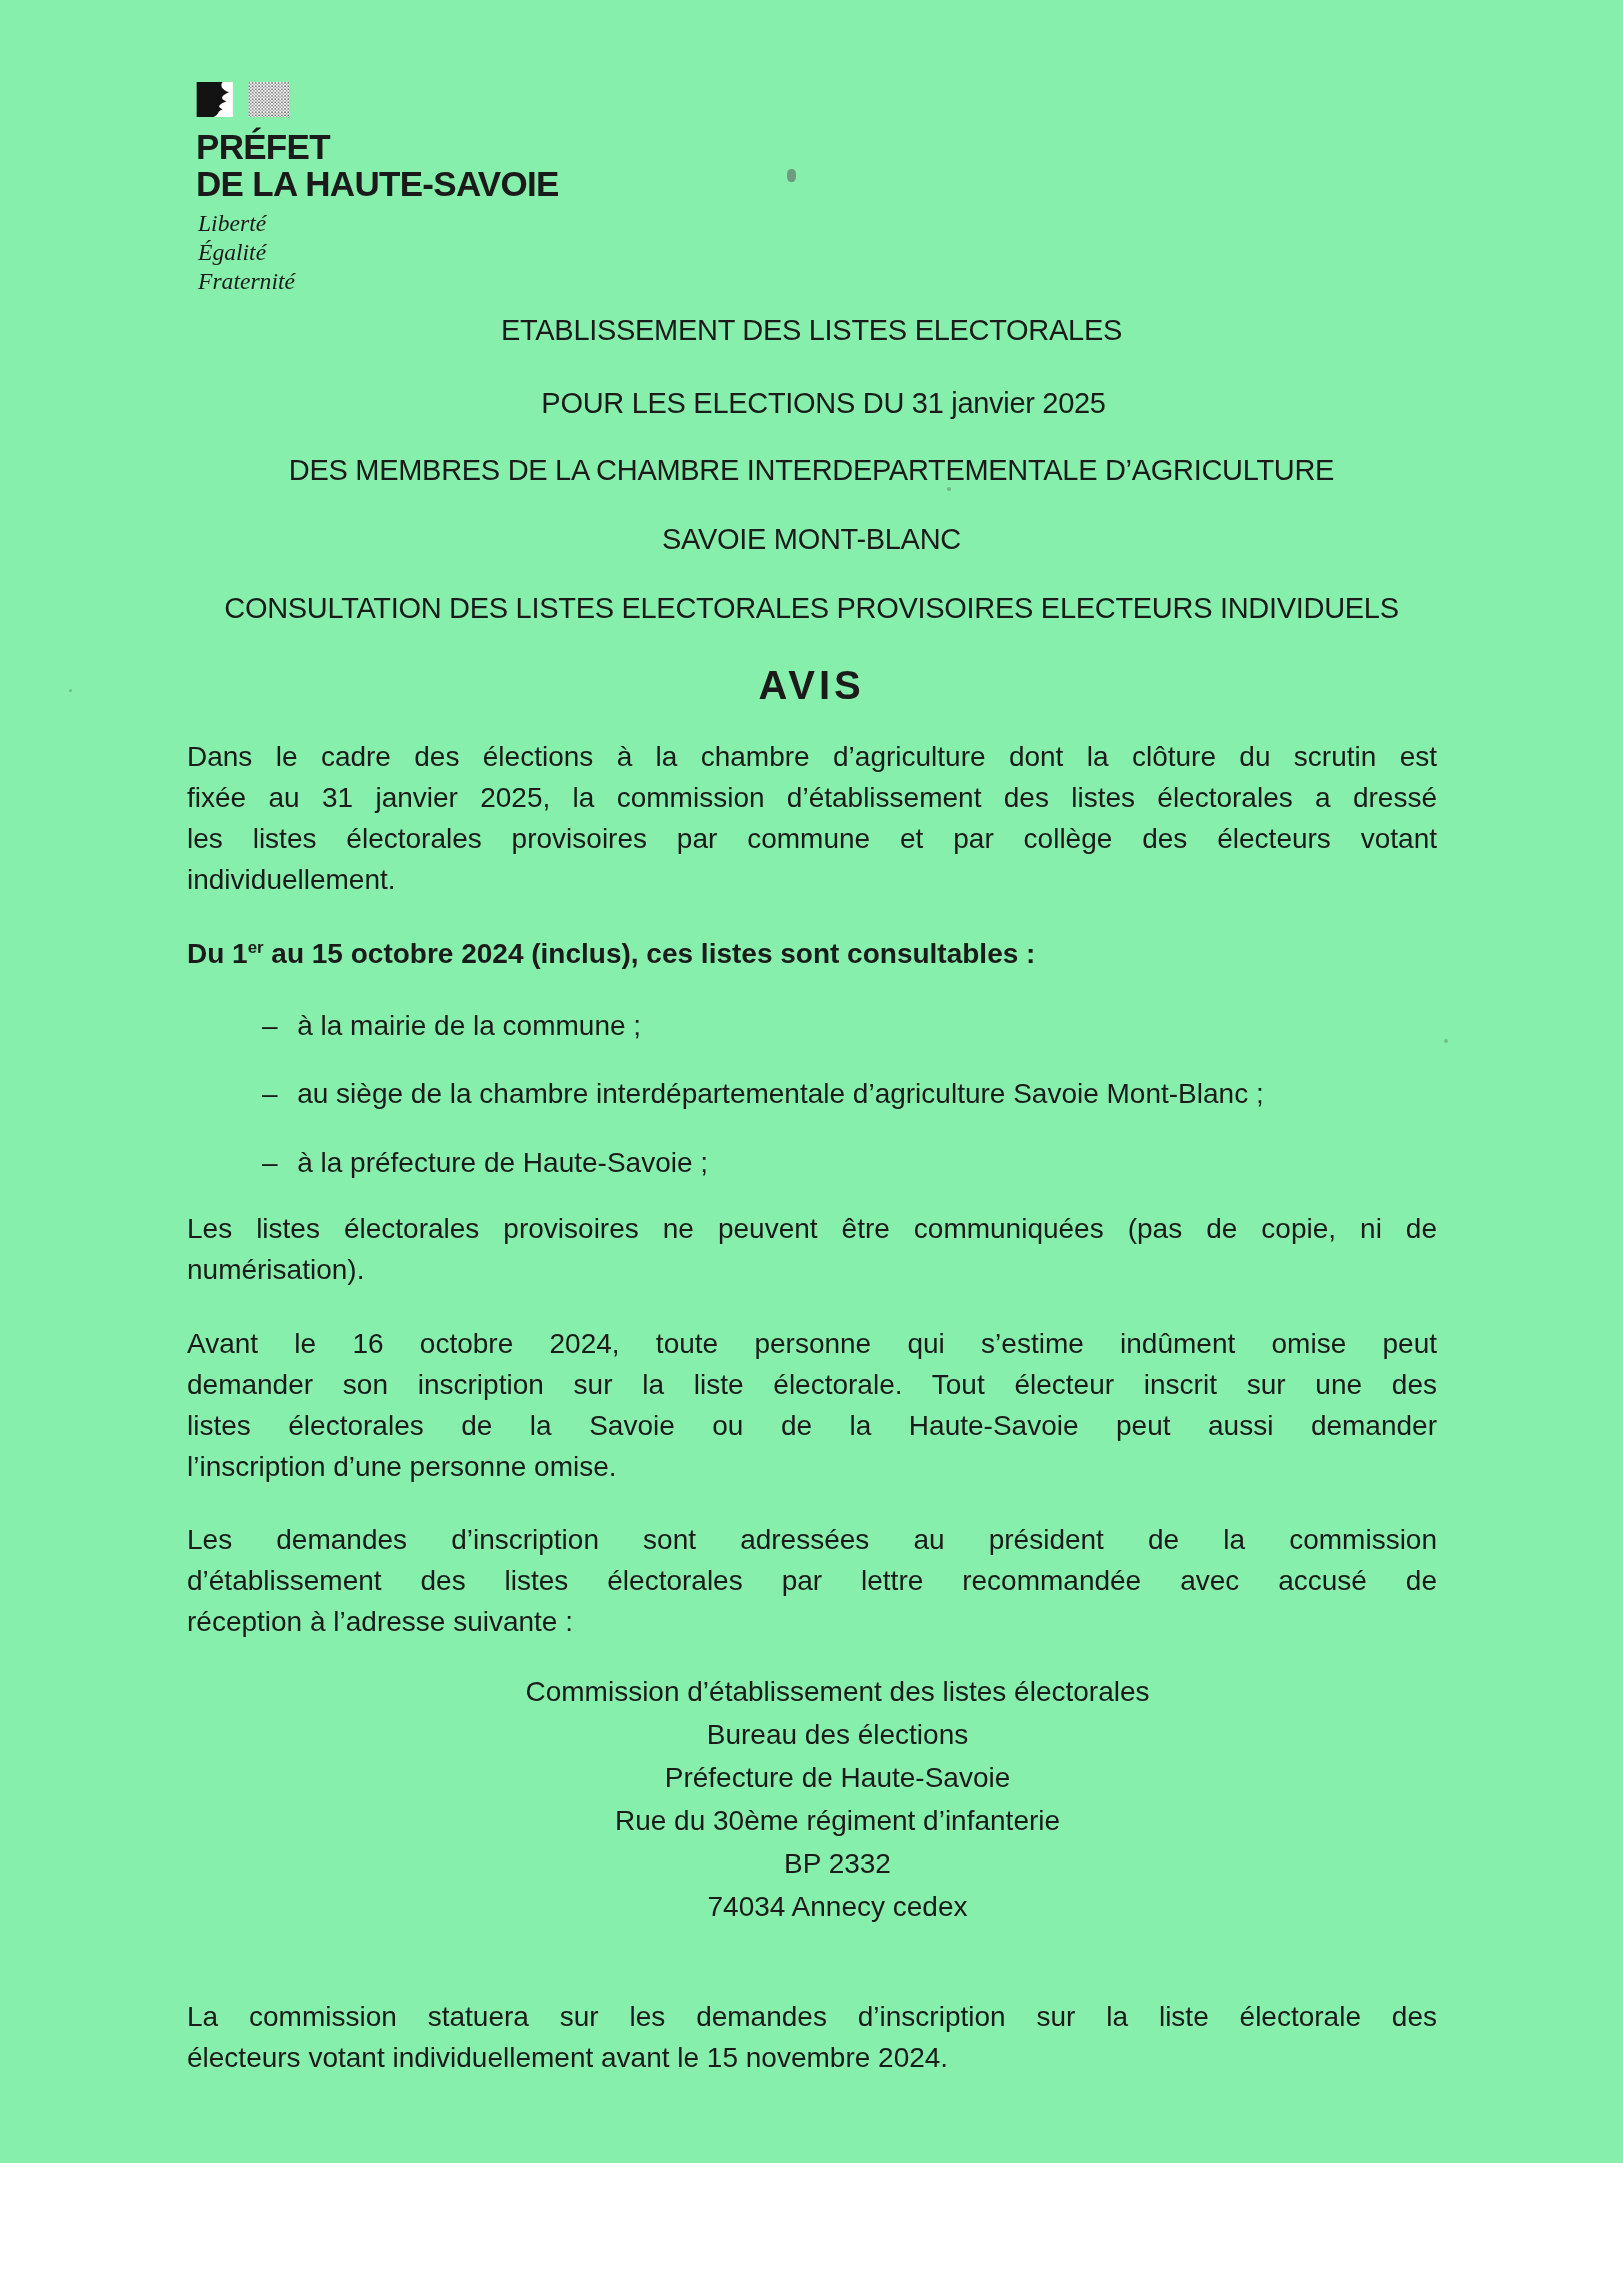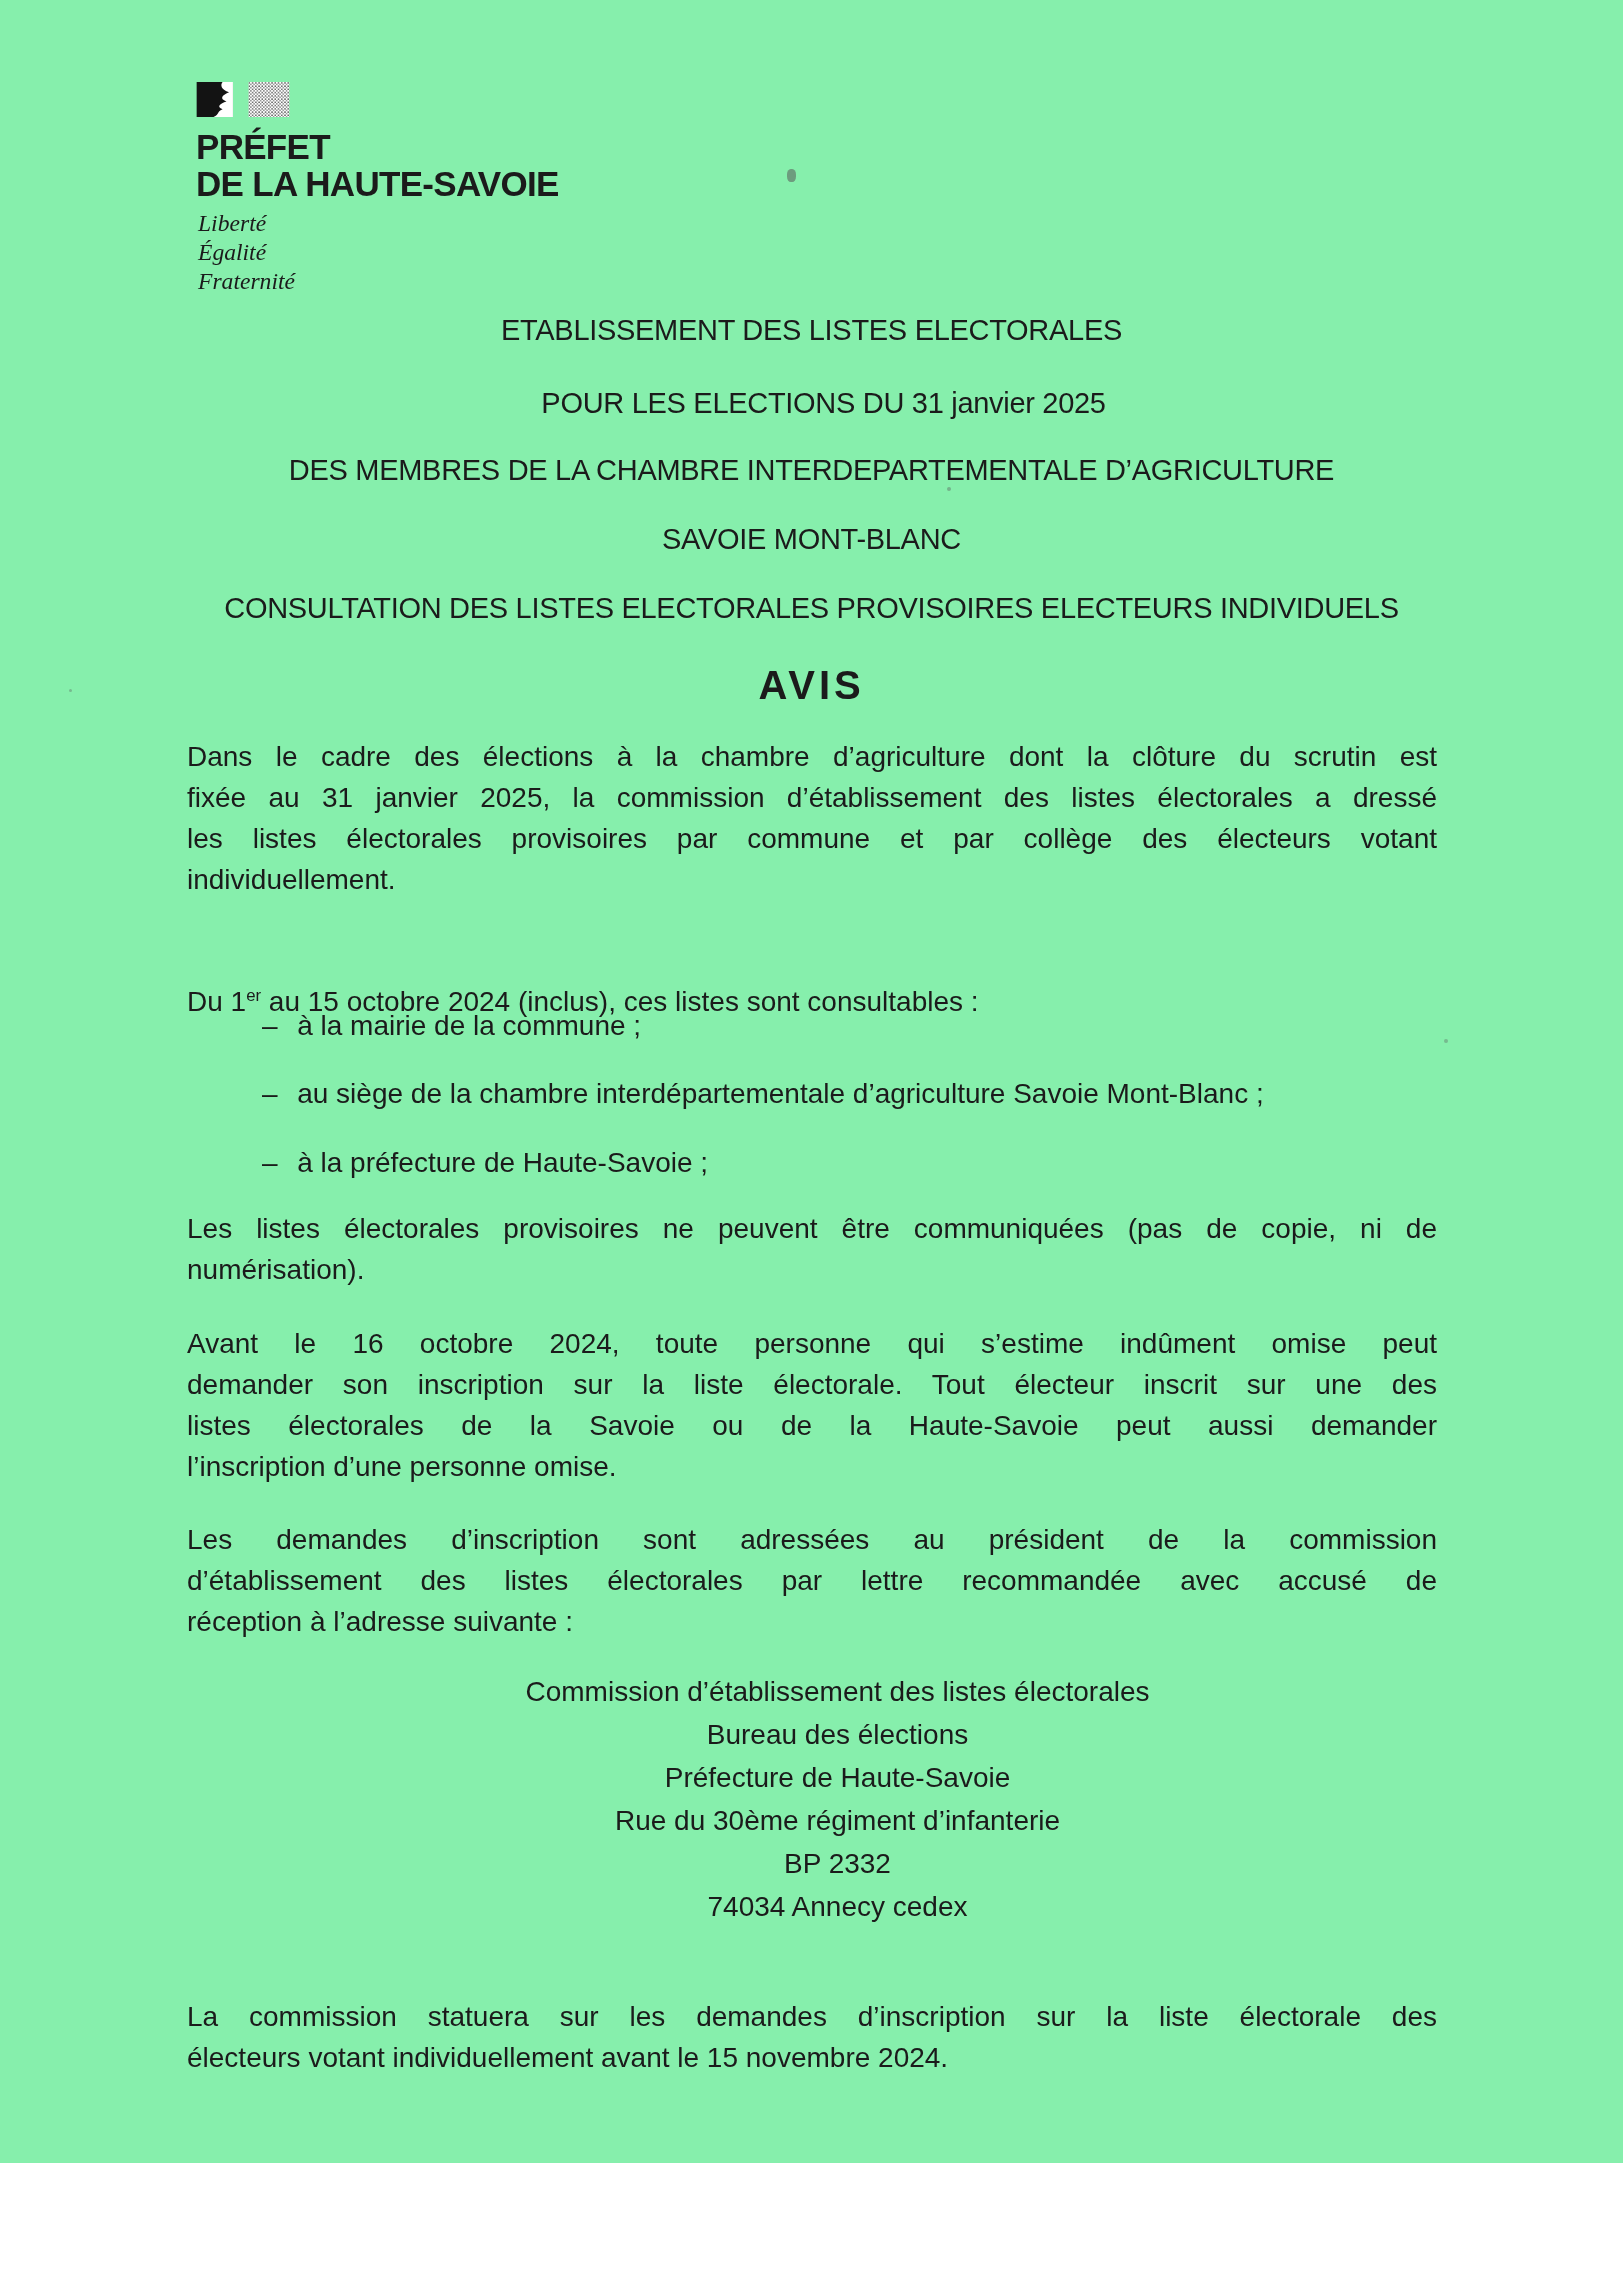--- a/index.html
+++ b/index.html
@@ -22,21 +22,21 @@
 
   
   .title-line{position:absolute;left:0;width:1623px;text-align:center;font-size:29px;letter-spacing:-0.3px;white-space:nowrap;}
   .t1{top:314px;} .t2{top:387px;padding-left:12px;} .t3{top:454px;} .t4{top:523px;} .t5{top:592px;}
   .avis{position:absolute;left:0;top:663px;width:1623px;text-align:center;font-size:40px;font-weight:bold;letter-spacing:3.9px;}
 
   
   .para{position:absolute;left:187px;width:1250px;font-size:28px;line-height:41px;}
   .jline{text-align:justify;text-align-last:justify;}
   .lline{text-align:left;}
-  .p1{top:736px;} .p2{top:981px;} .p3{top:1208px;} .p4{top:1323px;} .p5{top:1519px;} .p6{top:1996px;}
+  .p1{top:736px;} .p2{top:933px;font-weight:bold;} .p3{top:1208px;} .p4{top:1323px;} .p5{top:1519px;} .p6{top:1996px;}
   sup{font-size:60%;vertical-align:super;line-height:0;}
 
   .bullet{position:absolute;left:262px;width:1178px;font-size:28px;line-height:41px;white-space:nowrap;}
   .b1{top:1005px;} .b2{top:1073px;} .b3{top:1142px;}
   .bullet .marker{display:inline-block;margin-right:19.6px;}
 
   .addr{position:absolute;left:0;top:1670px;width:1623px;text-align:center;font-size:28px;line-height:43px;padding-left:26px;}
 
   
   .speck{position:absolute;background:#5a5a5a;border-radius:50%;}

